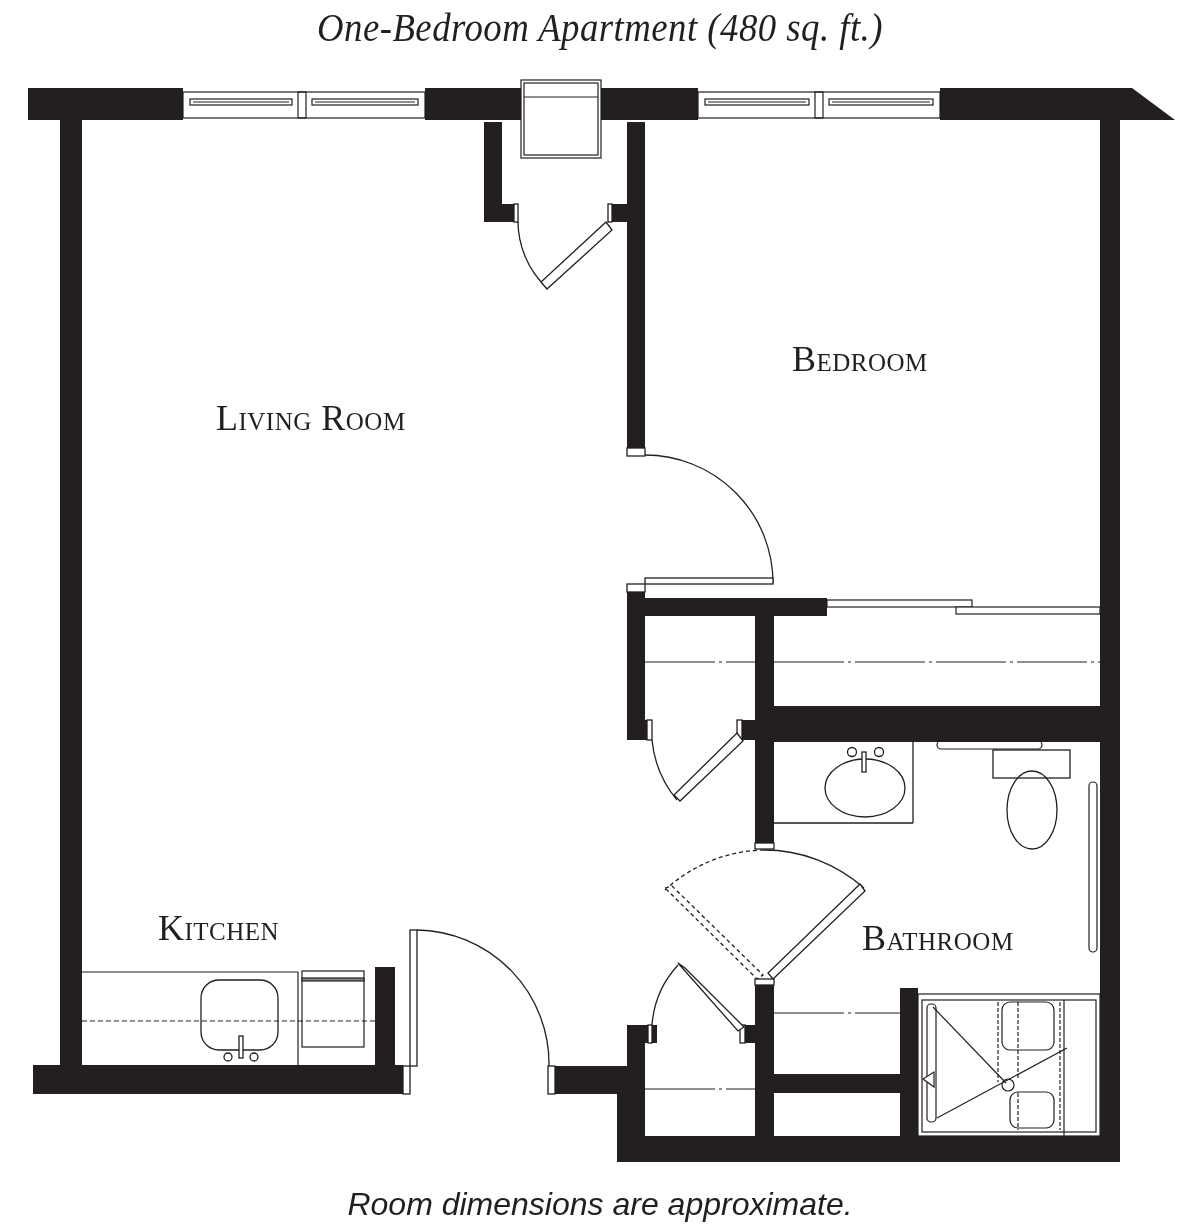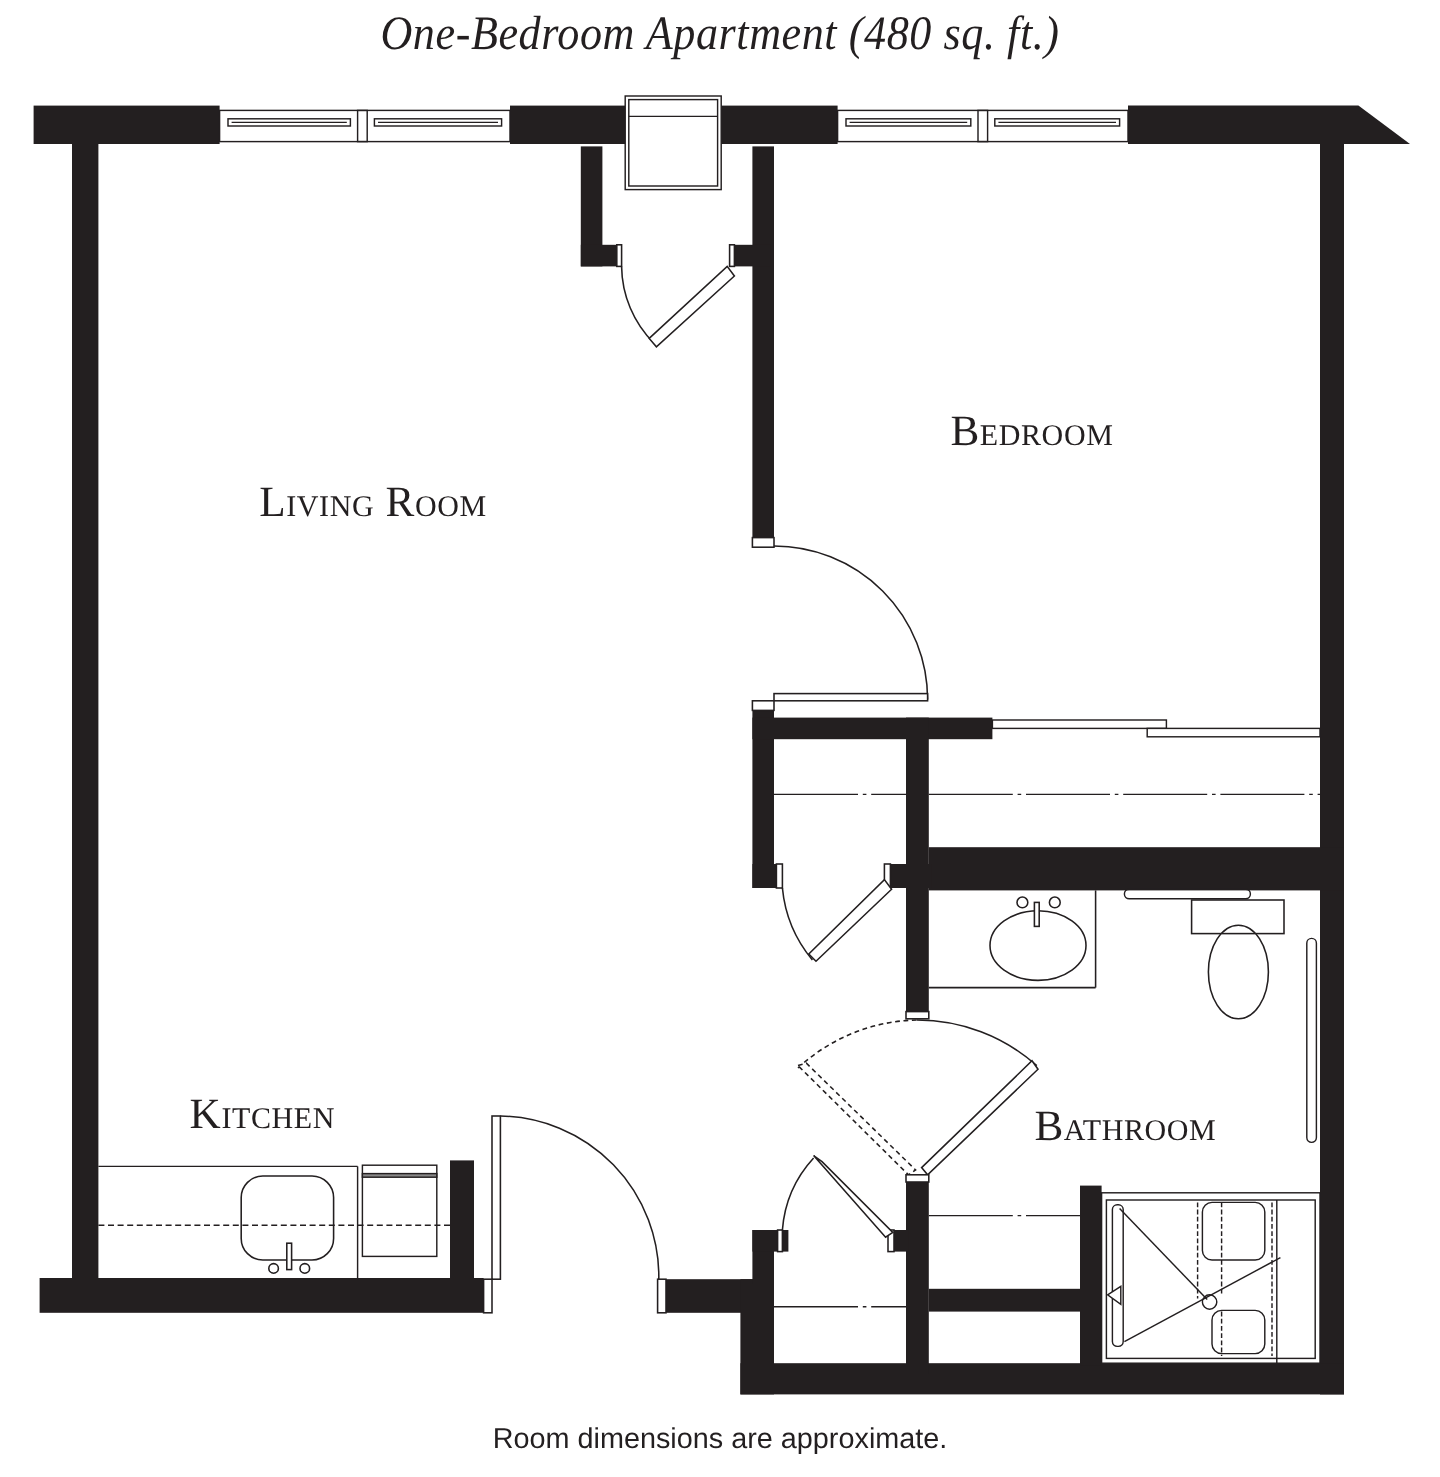--- a/index.html
+++ b/index.html
@@ -5,21 +5,21 @@
     html, body { margin: 0; padding: 0; background: #ffffff; }
     body { width: 1200px; height: 1231px; position: relative; overflow: hidden; }
     .title {
       position: absolute; left: 0; top: 4px; width: 1200px; text-align: center;
       font-family: "Liberation Serif", "DejaVu Serif", serif; font-style: italic;
       font-size: 40px; color: #231f20; letter-spacing: 0.5px;
       transform: scaleX(0.92); transform-origin: center;
     }
     .note {
       position: absolute; left: 0; top: 1186px; width: 1200px; text-align: center;
-      font-family: "Liberation Sans", "DejaVu Sans", sans-serif; font-size: 24px; color: #231f20;
+      font-family: "Liberation Sans", "DejaVu Sans", sans-serif; font-size: 32px; color: #231f20; font-style: italic;
     }
     svg.plan { position: absolute; left: 0; top: 0; }
     .room-label {
       font-family: "Liberation Serif", "DejaVu Serif", serif; fill: #231f20;
       font-variant: small-caps; font-size: 36px; letter-spacing: 0.5px;
     }
   </style>
 </head>
 <body>
 

